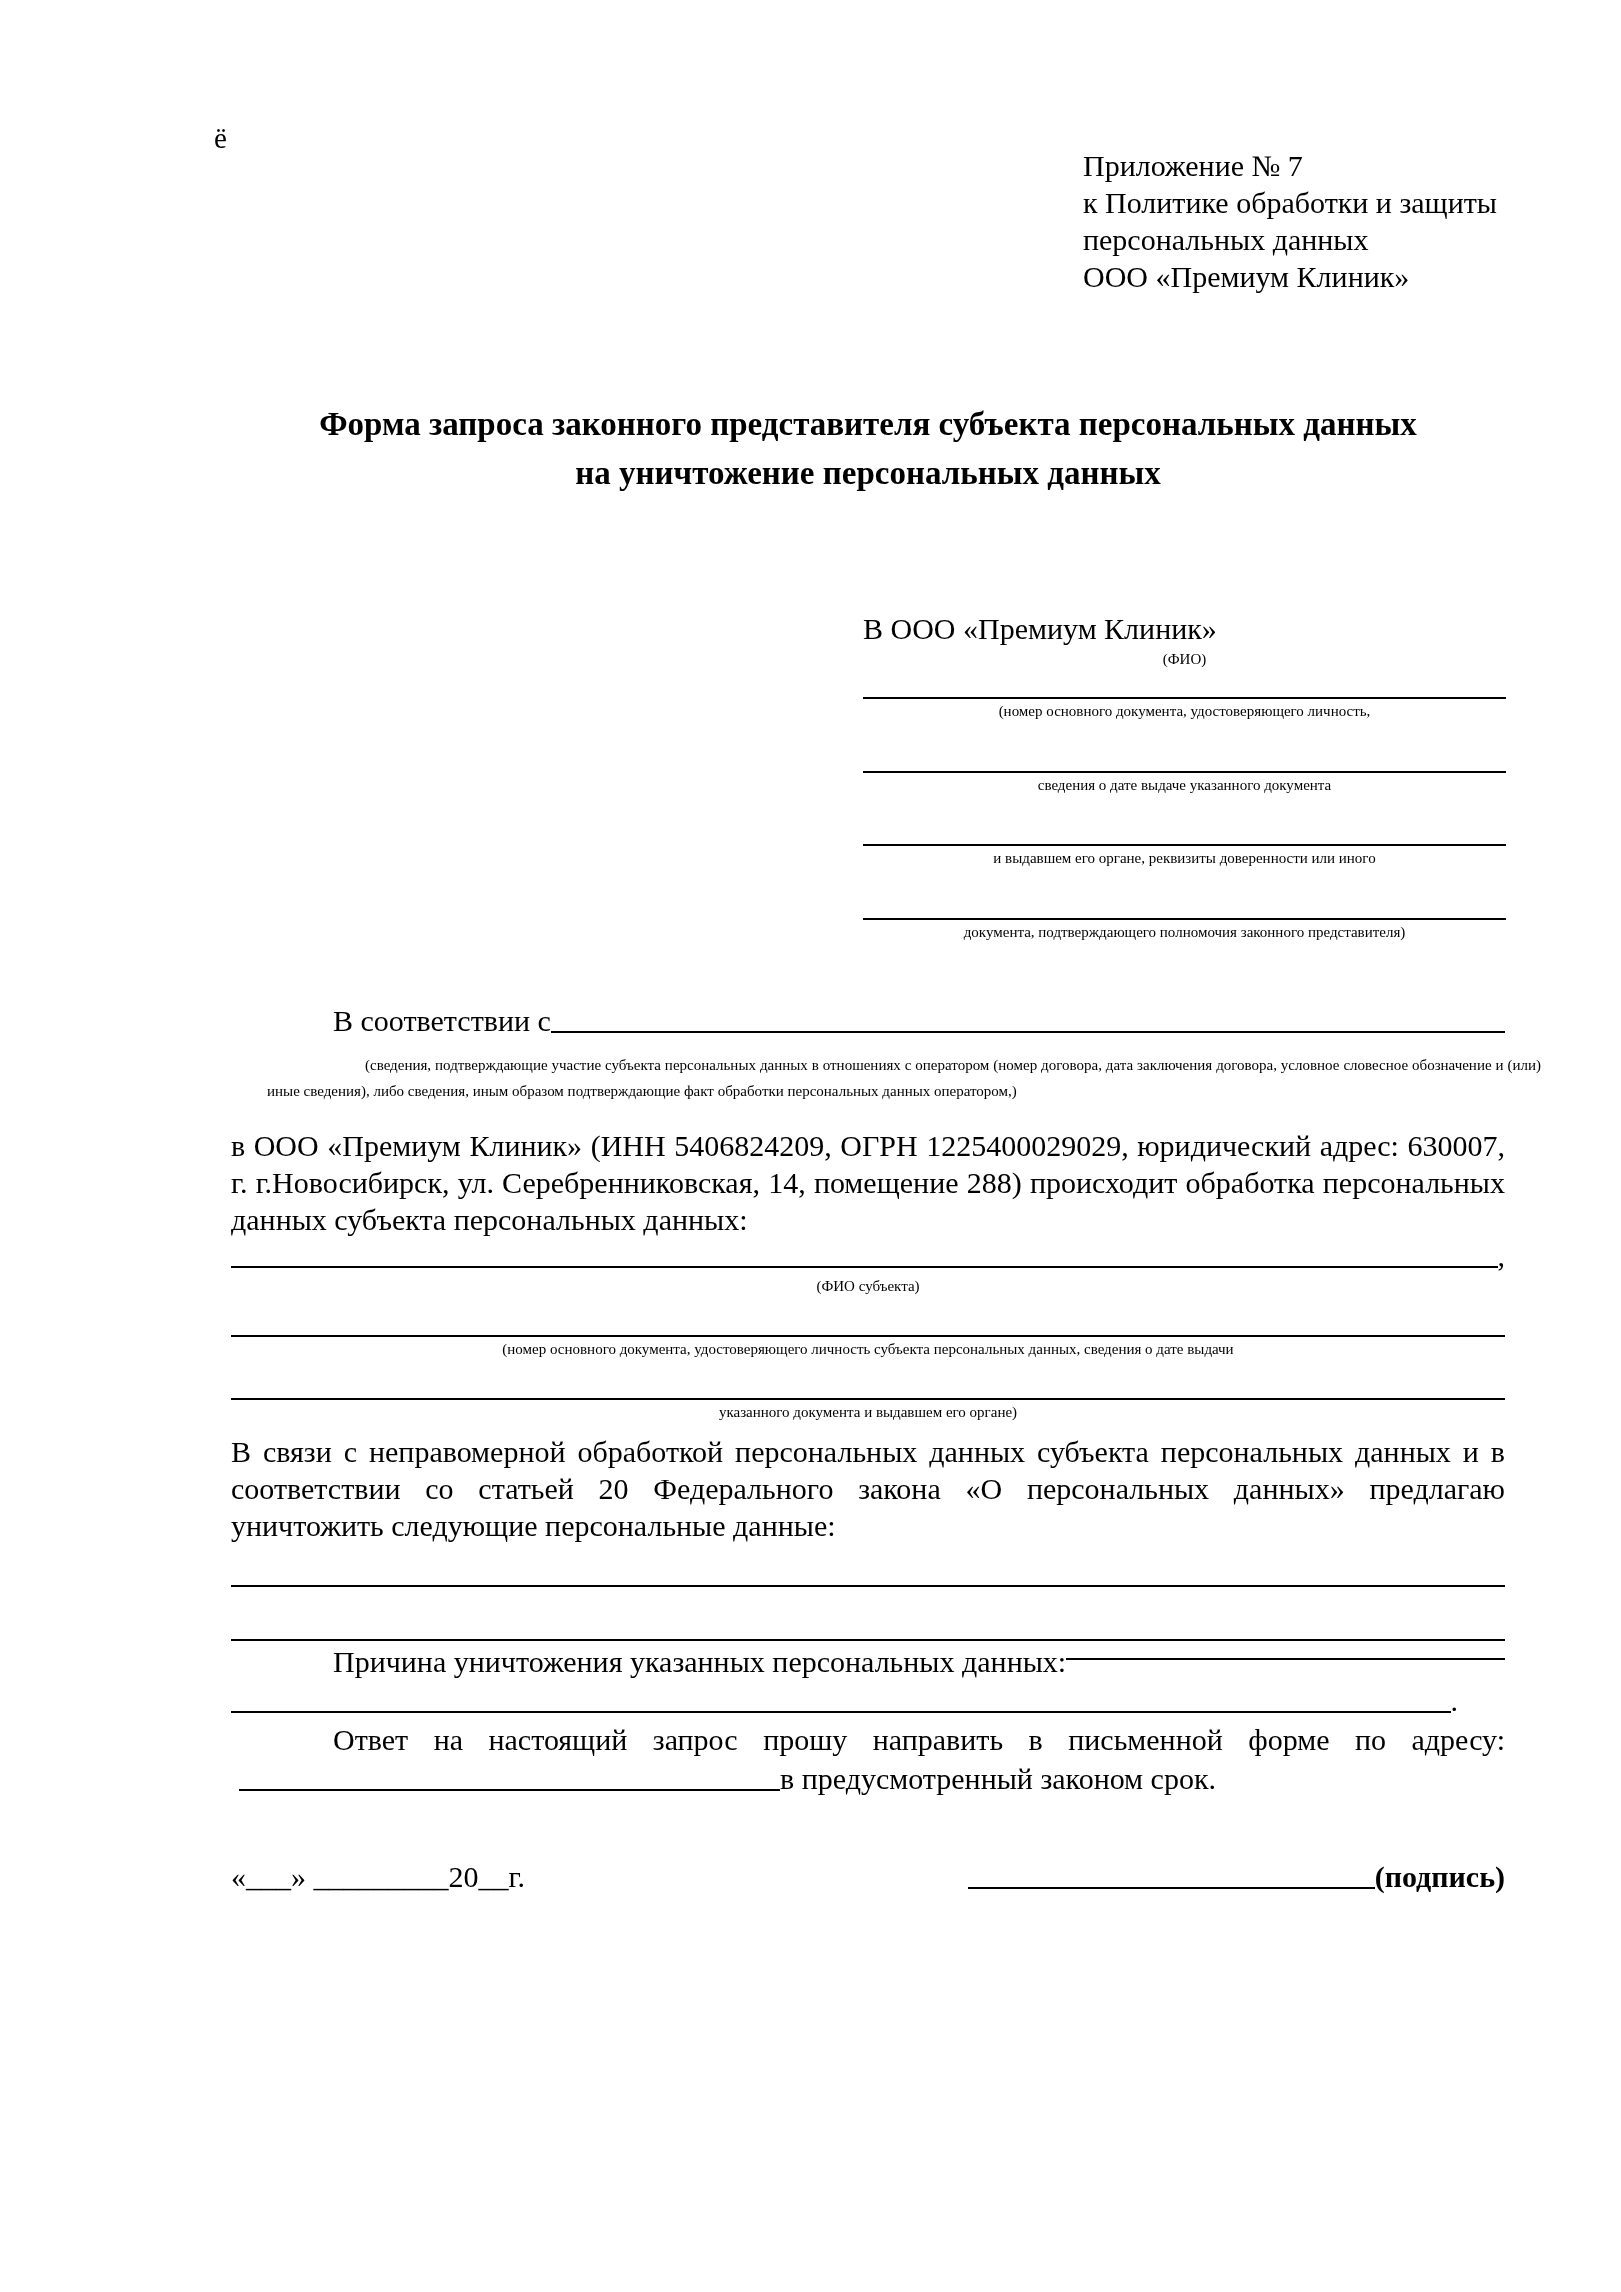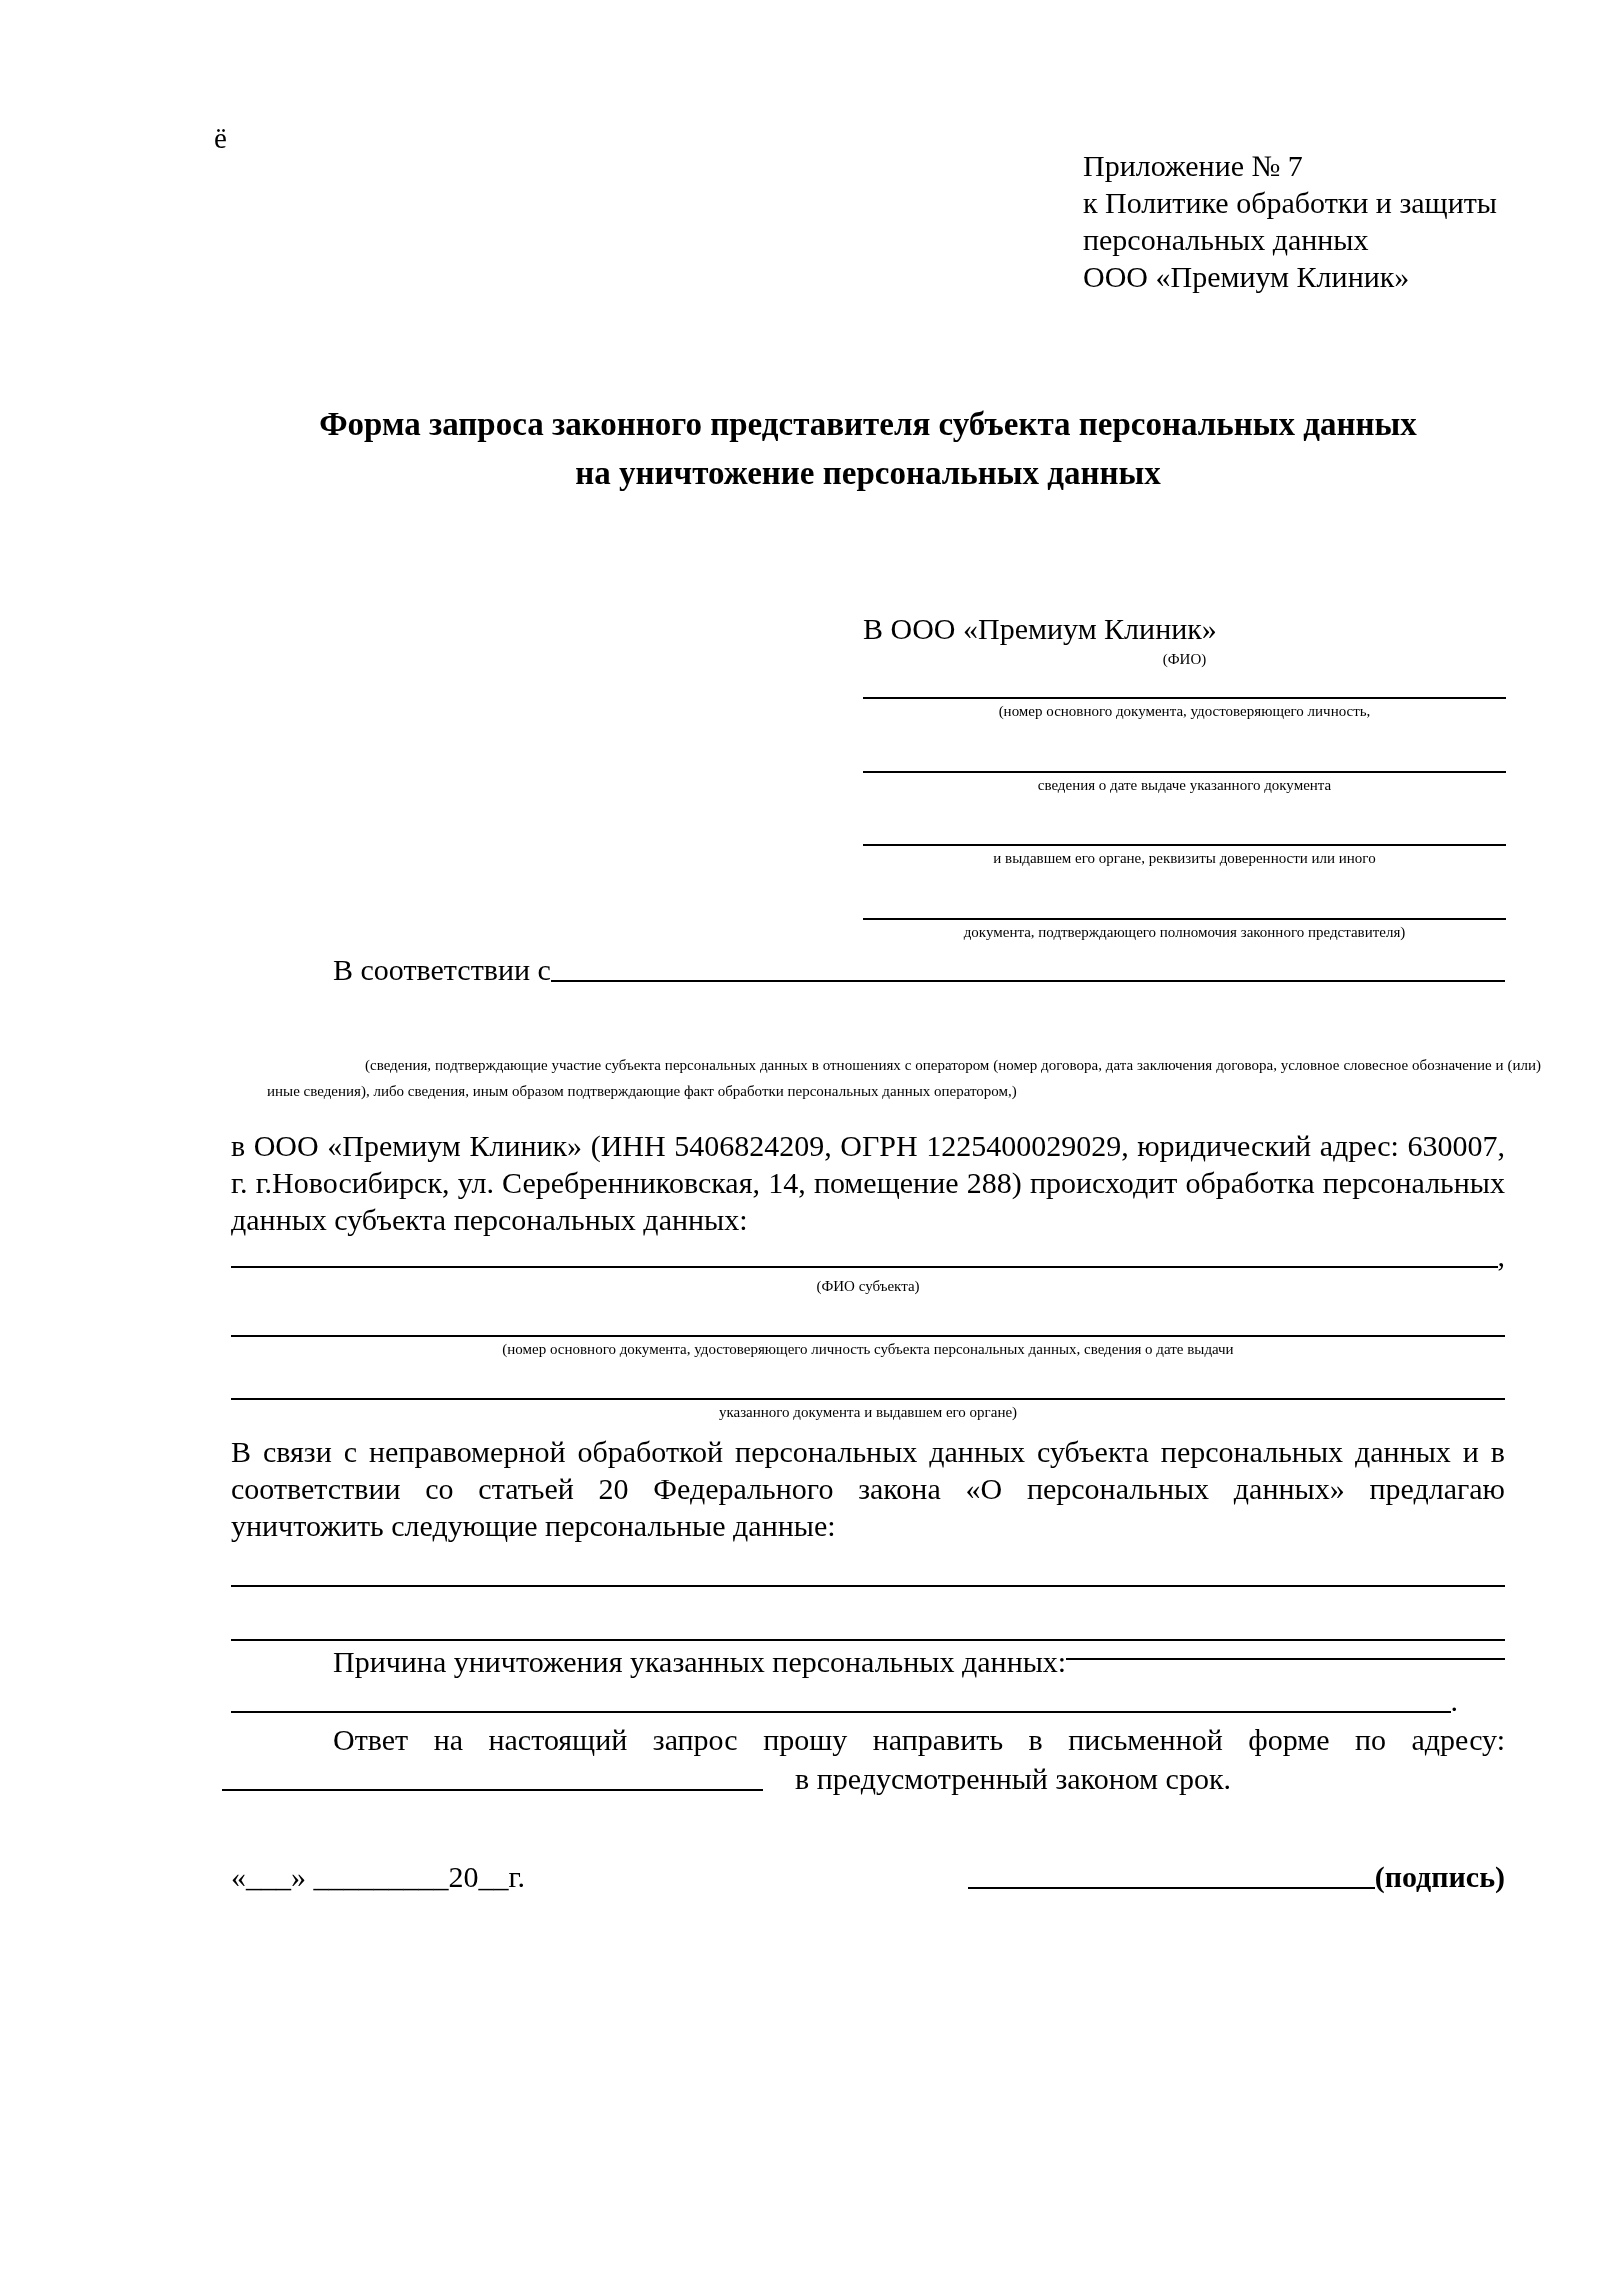--- a/index.html
+++ b/index.html
@@ -21,36 +21,36 @@
   .hdr{left:1083px;top:147px;width:431px;font-size:30px;line-height:37px;}
   .title-blk{left:231px;top:400px;width:1274px;font-size:33px;line-height:49px;font-weight:bold;text-align:center;}
   .addr{left:863px;top:610px;width:643px;}
   .row{display:flex;align-items:flex-end;}
   .row > .lead{white-space:nowrap;}
   .fill{flex:1 1 auto;border-bottom:2.9px solid #000;margin-bottom:5.9px;height:0;}
   .uline{border-bottom:2.9px solid #000;}
   .u-first{height:24.5px;}
   .u-next{margin-top:21.6px;height:24.5px;}
   .addr .row{margin-top:0;}
-  .acc-row{left:231px;top:951px;width:1274px;padding-left:102px;box-sizing:border-box;}
+  .acc-row{left:231px;top:1002px;width:1274px;padding-left:102px;box-sizing:border-box;}
   .acc-cap{left:231px;top:1053px;width:1274px;text-indent:98px;margin-left:36px;}
   .operator{left:231px;top:1127px;width:1274px;}
   .fio-row{left:231px;top:1237px;width:1274px;}
   .fio-cap{left:231px;top:1274px;width:1274px;}
   .doc1{left:231px;top:1304px;width:1274px;}
   .doc1 .uline{height:31px;}
   .doc2{left:231px;top:1367px;width:1274px;}
   .doc2 .uline{height:31px;}
   .para3{left:231px;top:1433px;width:1274px;}
   .blank1{left:231px;top:1558px;width:1274px;height:27.4px;}
   .blank2{left:231px;top:1612px;width:1274px;height:27.4px;}
   .reason-row{left:231px;top:1643px;width:1274px;padding-left:102px;box-sizing:border-box;align-items:center;}
   .period-row{left:231px;top:1682px;width:1227px;}
   .answer1{left:231px;top:1721px;width:1274px;text-indent:102px;font-family:Liberation Serif, serif;}
-  .answer2{left:222px;top:1760px;width:1274px;gap:32px;}
+  .answer2{left:239px;top:1760px;width:1274px;}
   .answer2 .fill{flex:0 0 541px;}
   .footer{left:231px;top:1858px;width:1274px;display:flex;justify-content:space-between;align-items:flex-end;}
   .sig-group{display:flex;align-items:flex-end;font-weight:bold;}
   .sig-group .fill{flex:0 0 407px;}
 </style>
 </head>
 <body>
 
 <div class="page">
 

